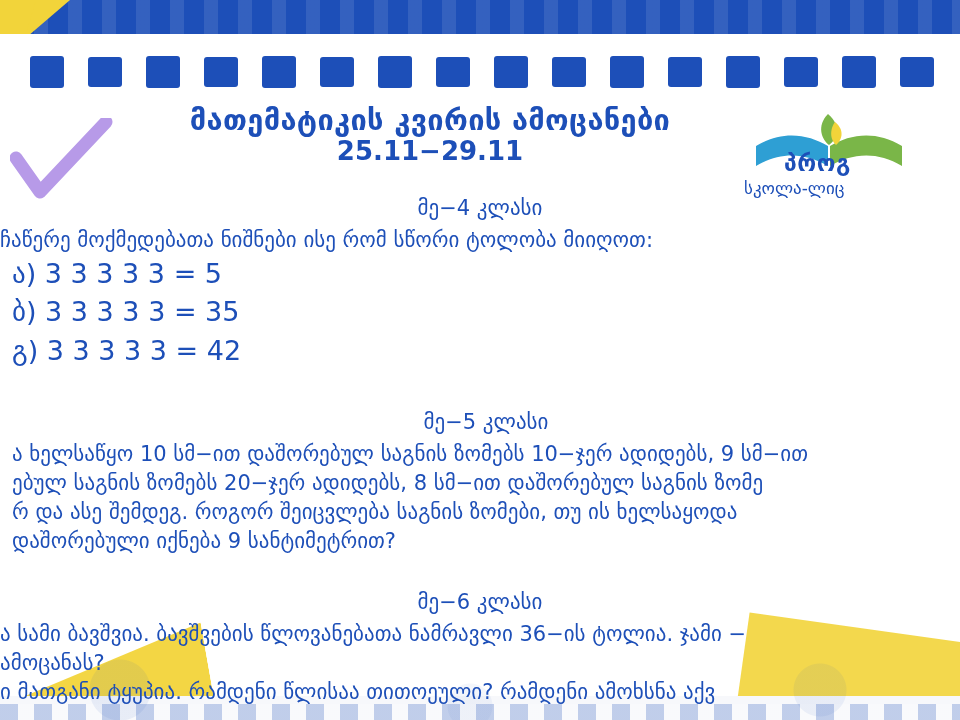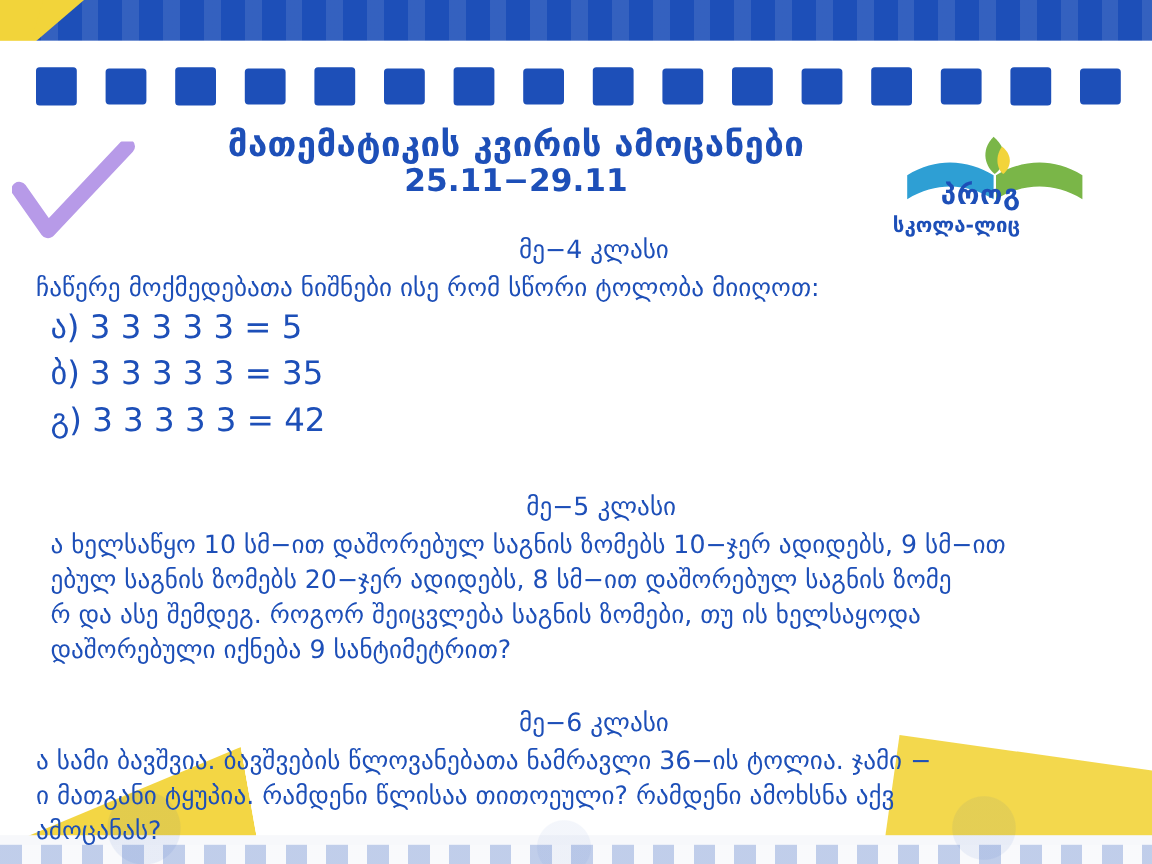--- a/index.html
+++ b/index.html
@@ -155,21 +155,20 @@
     letter-spacing: .5px;
     white-space: nowrap;
   }
   .logo-sub {
     position: absolute;
     left: 2px;
     top: 78px;
     font-size: 17px;
     color: #1d4fb8;
     white-space: nowrap;
-    font-weight: bold;
   }
 
   
   .title-wrap {
     position: absolute;
     left: 0;
     top: 104px;
     width: 860px;
     text-align: center;
   }
@@ -187,21 +186,21 @@
     line-height: 1.2;
   }
 
   
   .sections {
     position: absolute;
     left: 0;
     top: 196px;
     width: 960px;
   }
-  .section { margin-bottom: 26px; margin-left: 30px; }
+  .section { margin-bottom: 26px; }
   .section-head {
     text-align: center;
     color: #1d4fb8;
     font-size: 21px;
     margin-bottom: 6px;
   }
   .section-body {
     color: #1d4fb8;
     font-size: 21px;
     line-height: 1.38;
@@ -297,19 +296,19 @@
         <span class="line">ებულ საგნის ზომებს 20−ჯერ ადიდებს, 8 სმ−ით დაშორებულ საგნის ზომე</span>
         <span class="line">რ და ასე შემდეგ. როგორ შეიცვლება საგნის ზომები, თუ ის ხელსაყოდა</span>
         <span class="line">დაშორებული იქნება 9 სანტიმეტრით?</span>
       </div>
     </div>
 
     <div class="section s6">
       <div class="section-head">მე−6 კლასი</div>
       <div class="section-body">
         <span class="line">ა სამი ბავშვია. ბავშვების წლოვანებათა ნამრავლი 36−ის ტოლია. ჯამი −</span>
+        <span class="line">ამოცანას?</span>
         <span class="line">ი მათგანი ტყუპია. რამდენი წლისაა თითოეული? რამდენი ამოხსნა აქვ</span>
-        <span class="line">ამოცანას?</span>
       </div>
     </div>
 
   </div>
 </div>
 
 </body></html>

